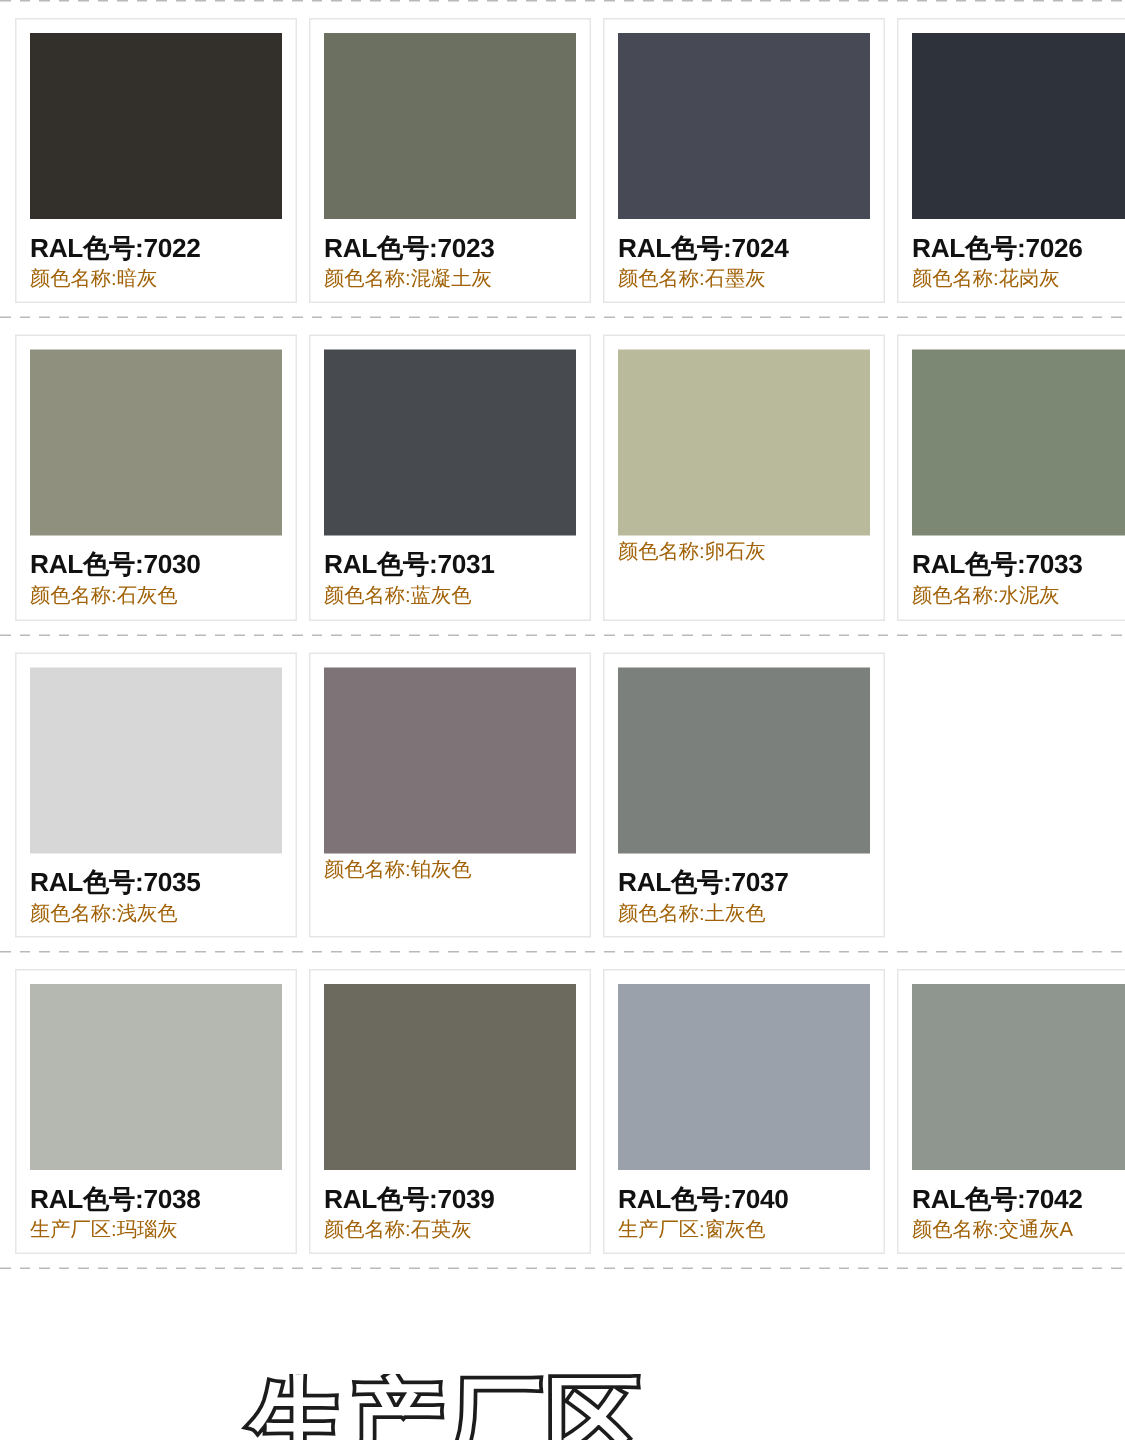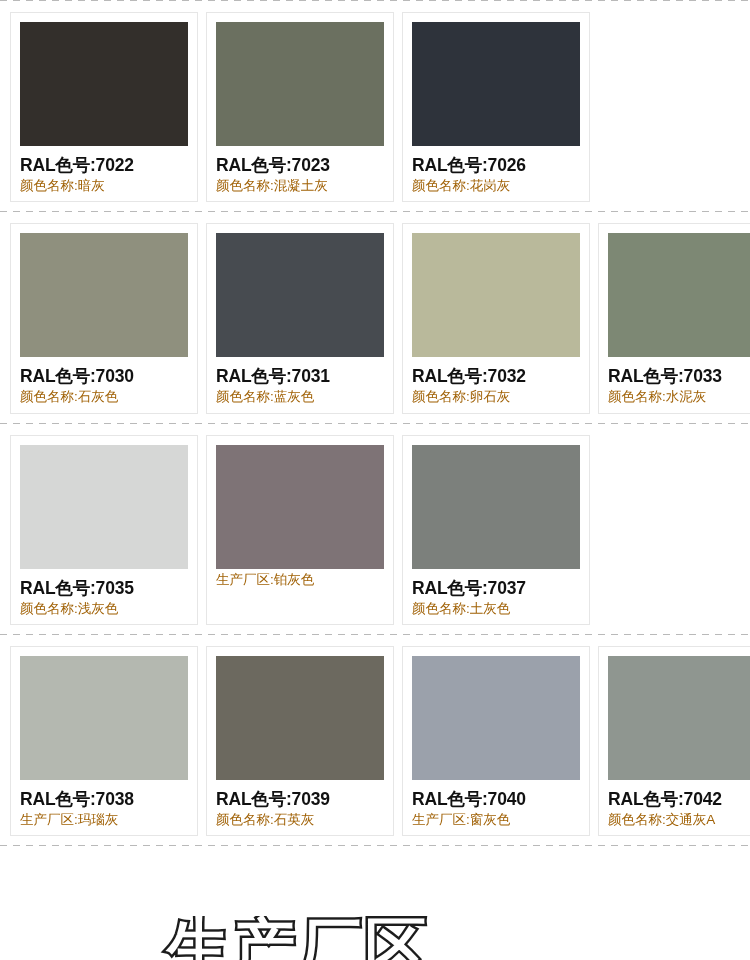--- a/index.html
+++ b/index.html
@@ -121,58 +121,62 @@
           <div class="color-chip" style="background: rgb(51, 47, 43);"></div>
           <div class="chip-code">RAL色号:7022</div>
           <div class="chip-name">颜色名称:暗灰</div>
         </div>
         <div class="color-card">
           <div class="color-chip" style="background: rgb(107, 112, 96);"></div>
           <div class="chip-code">RAL色号:7023</div>
           <div class="chip-name">颜色名称:混凝土灰</div>
         </div>
         <div class="color-card">
+          <div class="color-chip" style="background: rgb(71, 74, 84);"></div>
+          <div class="chip-code">RAL色号:7024</div>
+          <div class="chip-name">颜色名称:石墨灰</div>
+        </div>
+        <div class="color-card">
           <div class="color-chip" style="background: rgb(46, 51, 59);"></div>
           <div class="chip-code">RAL色号:7026</div>
           <div class="chip-name">颜色名称:花岗灰</div>
         </div>
       </div>
       <div class="dash-rule"></div>
       <div class="swatch-row">
         <div class="color-card">
           <div class="color-chip" style="background: rgb(143, 144, 126);"></div>
           <div class="chip-code">RAL色号:7030</div>
           <div class="chip-name">颜色名称:石灰色</div>
         </div>
         <div class="color-card">
           <div class="color-chip" style="background: rgb(71, 75, 80);"></div>
           <div class="chip-code">RAL色号:7031</div>
           <div class="chip-name">颜色名称:蓝灰色</div>
         </div>
         <div class="color-card">
           <div class="color-chip" style="background: rgb(185, 185, 155);"></div>
-          <div class="chip-code">RAL色号:7032</div>
           <div class="chip-name">颜色名称:卵石灰</div>
         </div>
         <div class="color-card">
           <div class="color-chip" style="background: rgb(125, 136, 116);"></div>
           <div class="chip-code">RAL色号:7033</div>
           <div class="chip-name">颜色名称:水泥灰</div>
         </div>
       </div>
       <div class="dash-rule"></div>
       <div class="swatch-row">
         <div class="color-card">
           <div class="color-chip" style="background: rgb(214, 215, 214);"></div>
           <div class="chip-code">RAL色号:7035</div>
           <div class="chip-name">颜色名称:浅灰色</div>
         </div>
         <div class="color-card">
           <div class="color-chip" style="background: rgb(126, 115, 118);"></div>
-          <div class="chip-name">生产厂区:铂灰色</div>
+          <div class="chip-name">颜色名称:铂灰色</div>
         </div>
         <div class="color-card">
           <div class="color-chip" style="background: rgb(124, 128, 124);"></div>
           <div class="chip-code">RAL色号:7037</div>
           <div class="chip-name">颜色名称:土灰色</div>
         </div>
       </div>
       <div class="dash-rule"></div>
       <div class="swatch-row">
         <div class="color-card">

